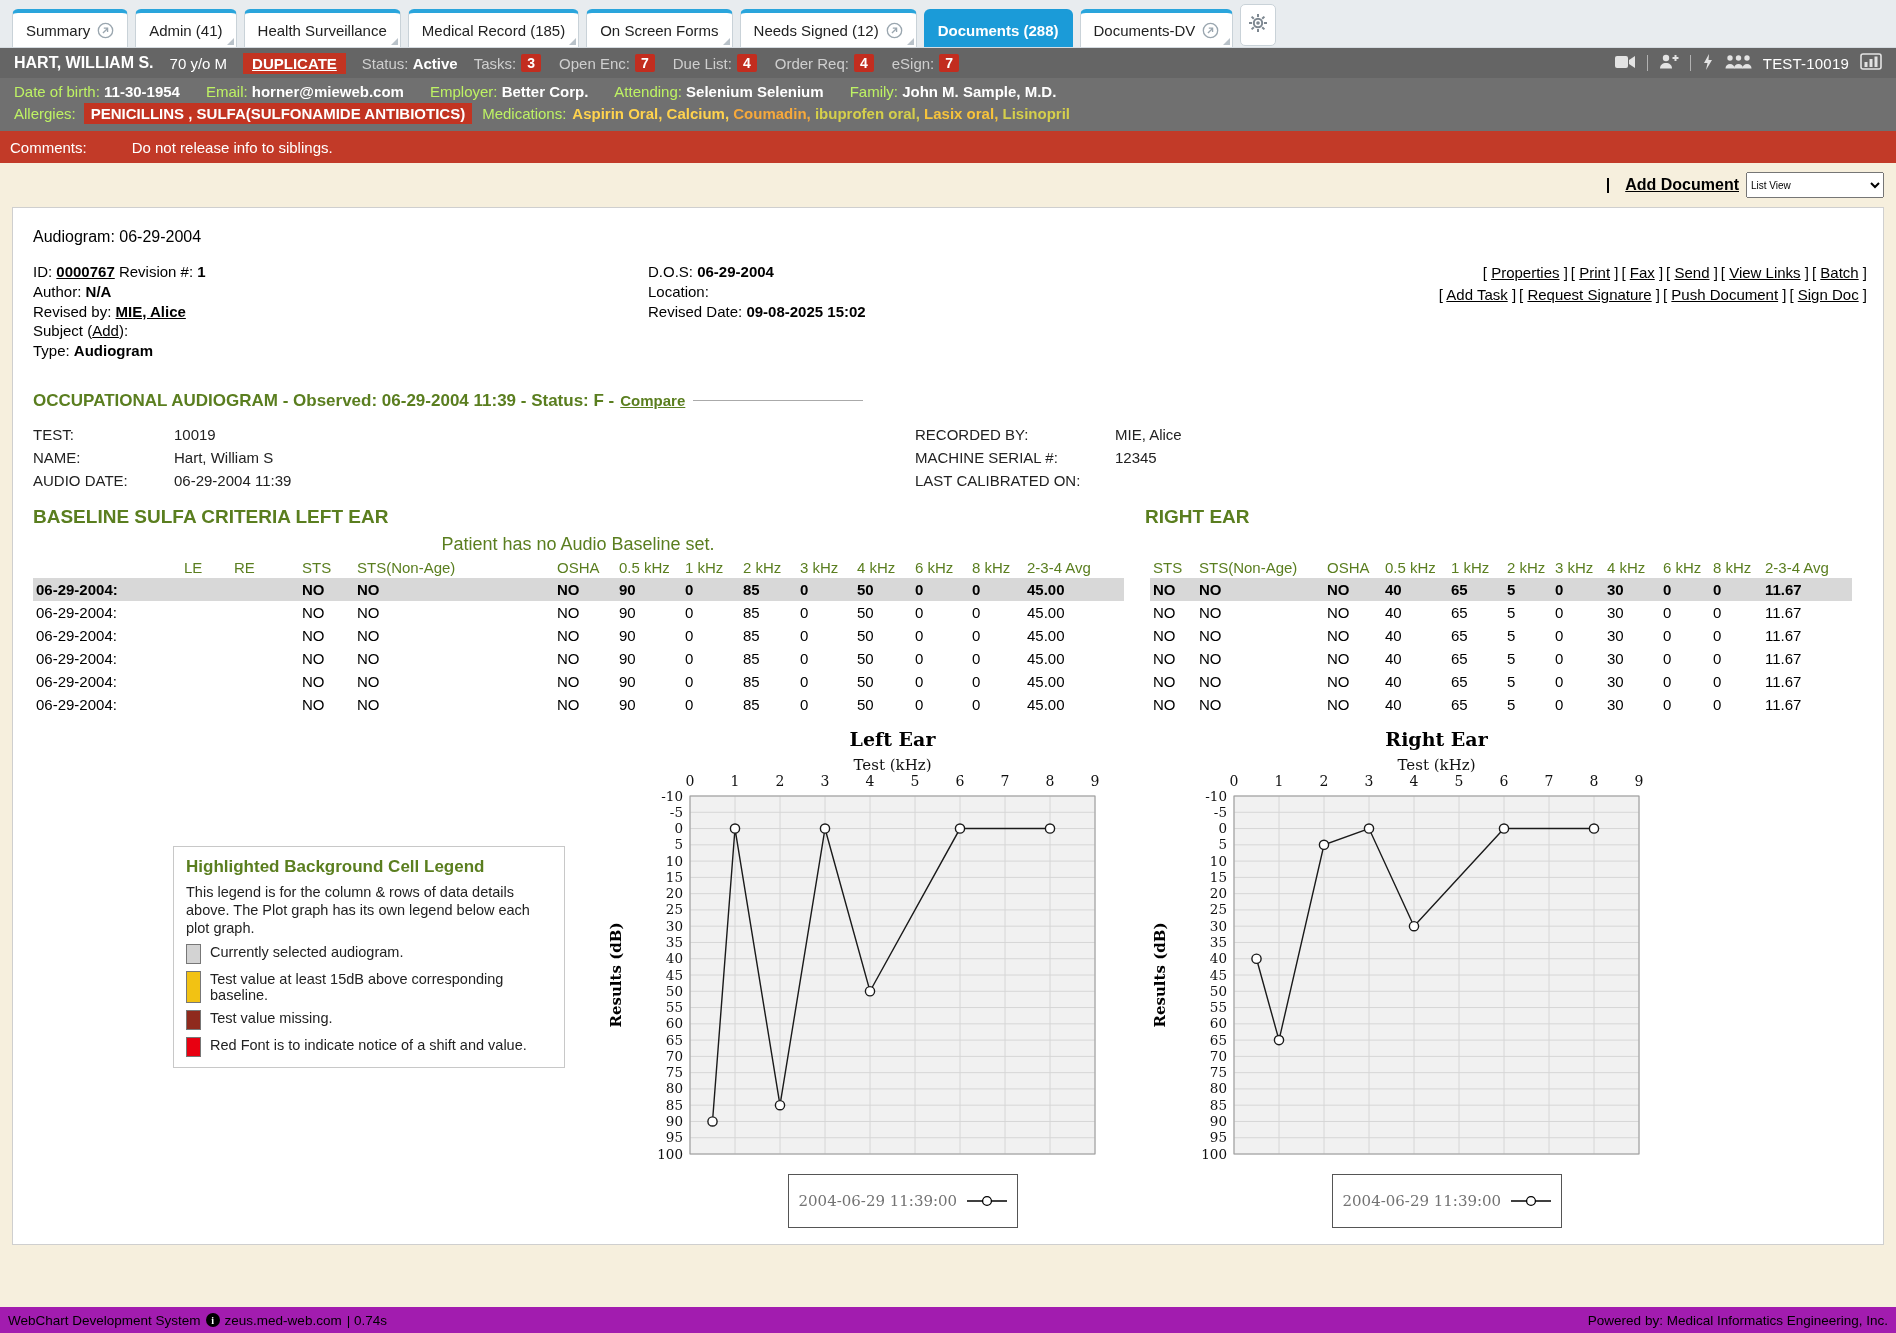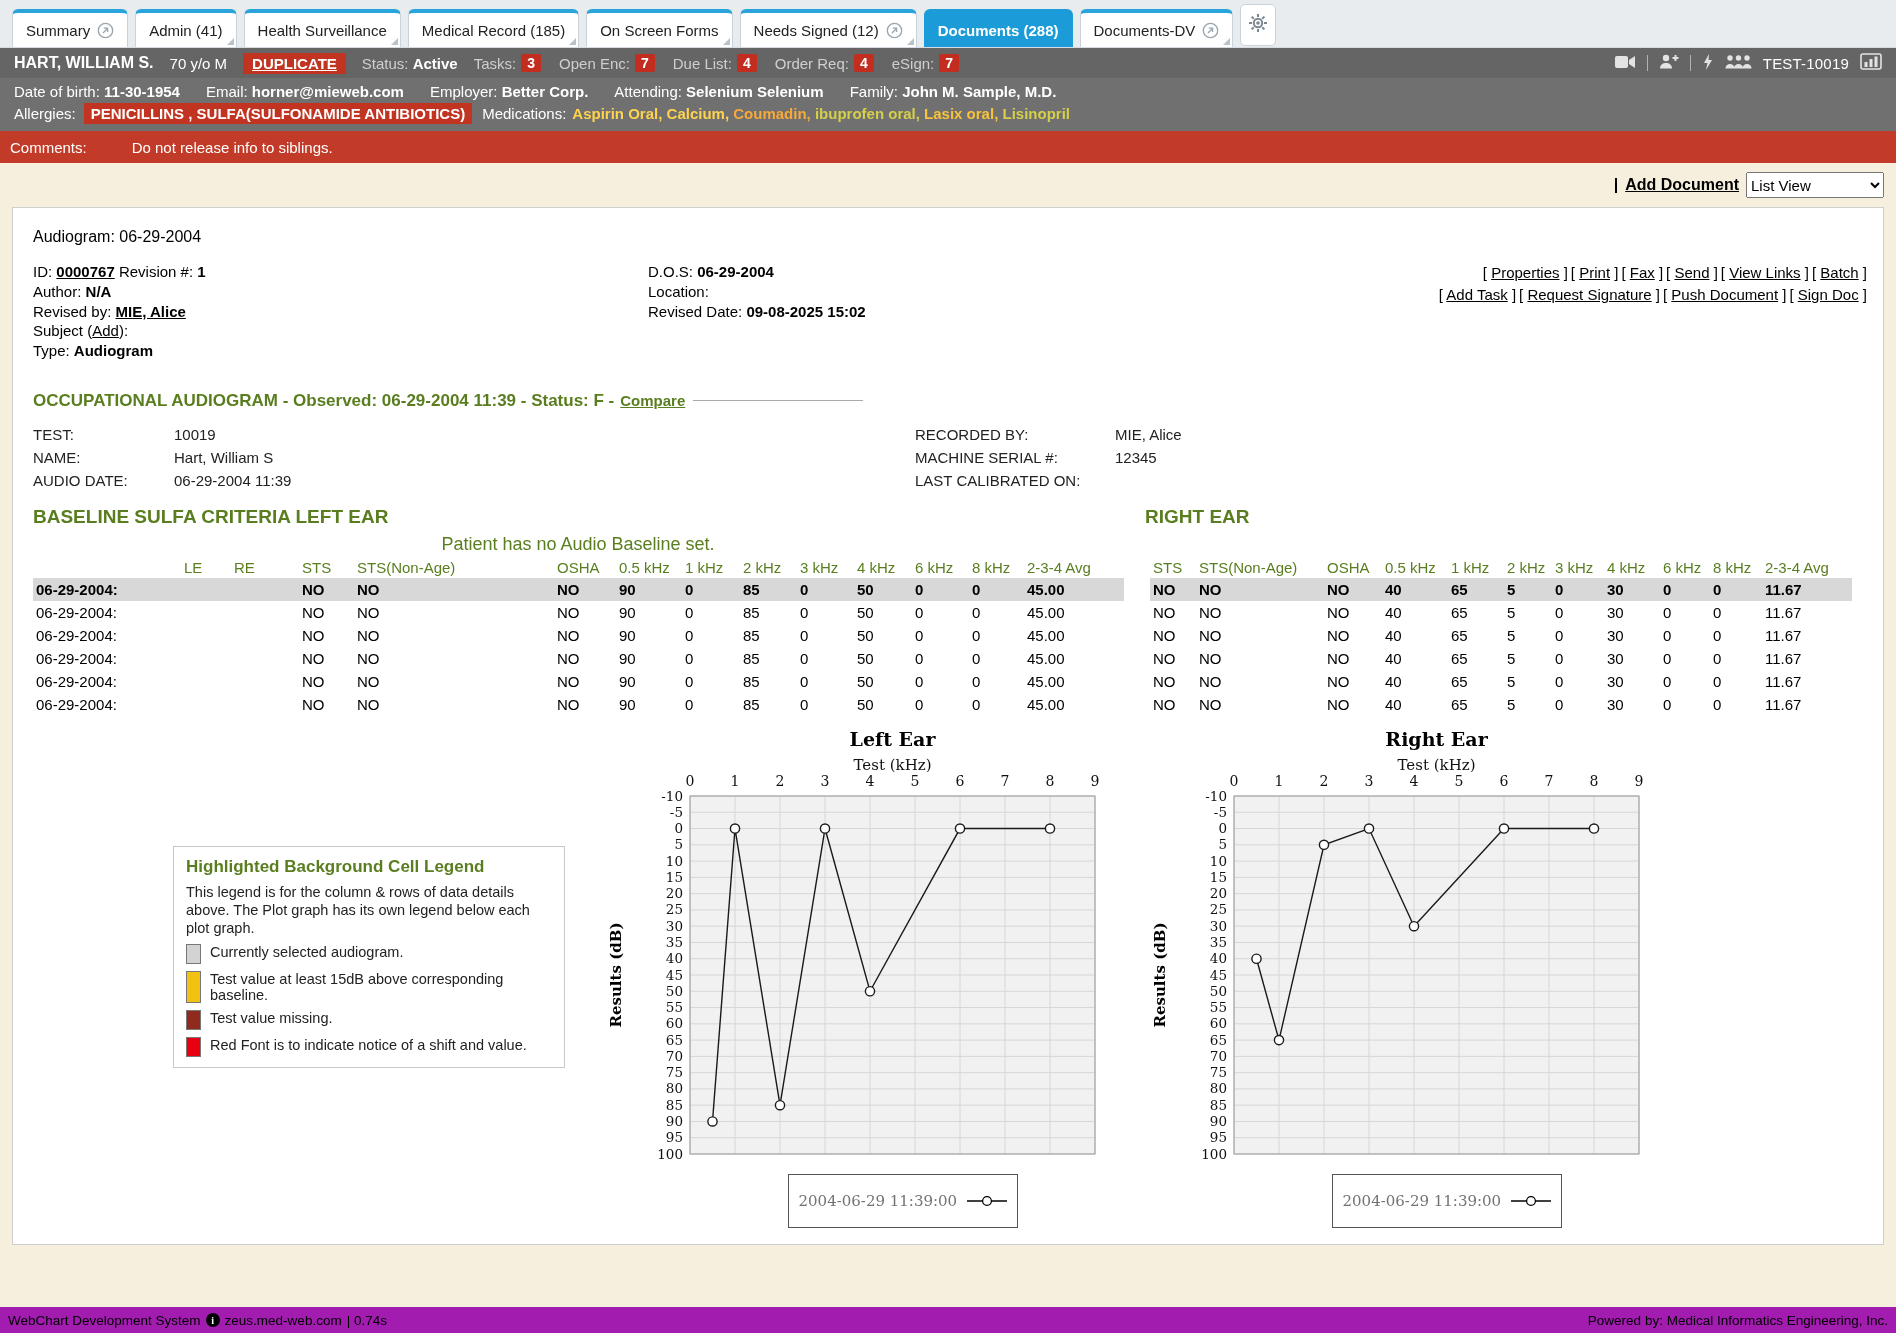--- a/index.html
+++ b/index.html
@@ -54,40 +54,40 @@
   }
   .counter { display:flex; align-items:center; }
   .pb-right { margin-left:auto; display:flex; align-items:center; gap:11px; }
   .vdiv { width:1px; height:16px; background:rgba(255,255,255,0.5); }
   .station { font-size:15px; letter-spacing:.2px; }
   
   .info-bar { background:#707070; color:#fff; padding:5px 14px 7px; font-size:15px; flex:0 0 auto; }
   .info-row { display:flex; align-items:center; flex-wrap:nowrap; margin-top:3px; }
   .info-row:first-child { margin-top:0; }
   .pair { margin-right:26px; white-space:nowrap; }
-  .ilabel { color:#ffffff; }
+  .ilabel { color:#bef264; }
   .ival { font-weight:bold; color:#fff; }
   .allergy-box { background:#c23422; color:#fff; font-weight:bold; padding:2px 7px; margin-left:8px; }
   .meds { margin-left:10px; }
   .med { font-weight:bold; }
   
   .comments-bar {
     height:32px; background:#c23a28; color:#fff;
     display:flex; align-items:center; padding:0 10px; font-size:15px; flex:0 0 auto;
   }
   .comments-bar .ctext { margin-left:45px; }
   
   .content { flex:1 1 auto; padding:0 12px; }
   .toolbar {
     height:44px; display:flex; justify-content:flex-end; align-items:center;
     gap:7px; font-size:16px;
   }
   .toolbar .pipe { font-weight:bold; }
-  .add-doc { color:#000; font-weight:bold; text-decoration:underline; cursor:pointer; }
-  .view-select { font-size:15px; height:26px; width:138px; font-family:"Liberation Sans",sans-serif; }
+  .add-doc { color:#000; font-weight:bold; text-decoration:underline; cursor:pointer;margin-left:8px; }
+  .view-select { font-size:10px; height:26px; width:138px; font-family:"Liberation Sans",sans-serif; }
   .panel {
     background:#fff; border:1px solid #cfcfcf;
     padding:12px 10px 16px; min-height:1037px;
   }
   .doc-title { font-size:16px; margin:8px 0 16px 10px; color:#000; }
   .doc-meta { display:flex; font-size:15px; line-height:1.32; margin-left:10px; color:#000; }
   .meta-left { width:615px; }
   .meta-mid { width:540px; }
   .meta-right { flex:1; text-align:right; padding-right:6px; line-height:1.45; }
   .idlink { font-weight:bold; text-decoration:underline; color:#000; cursor:pointer; }

